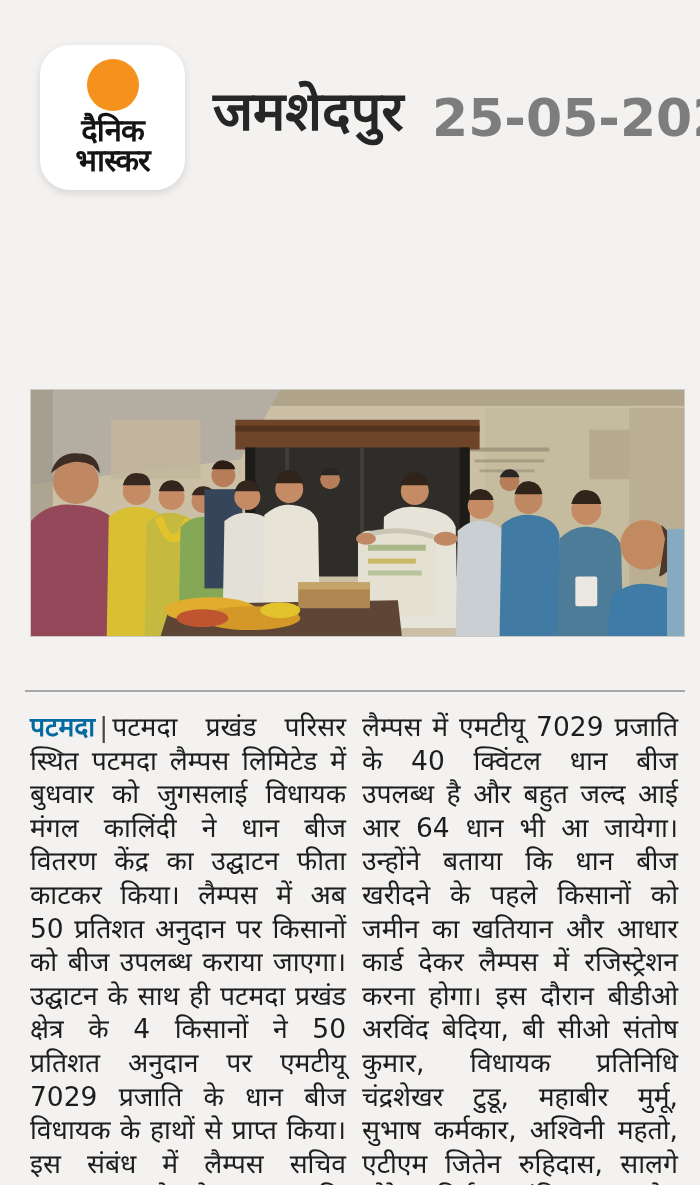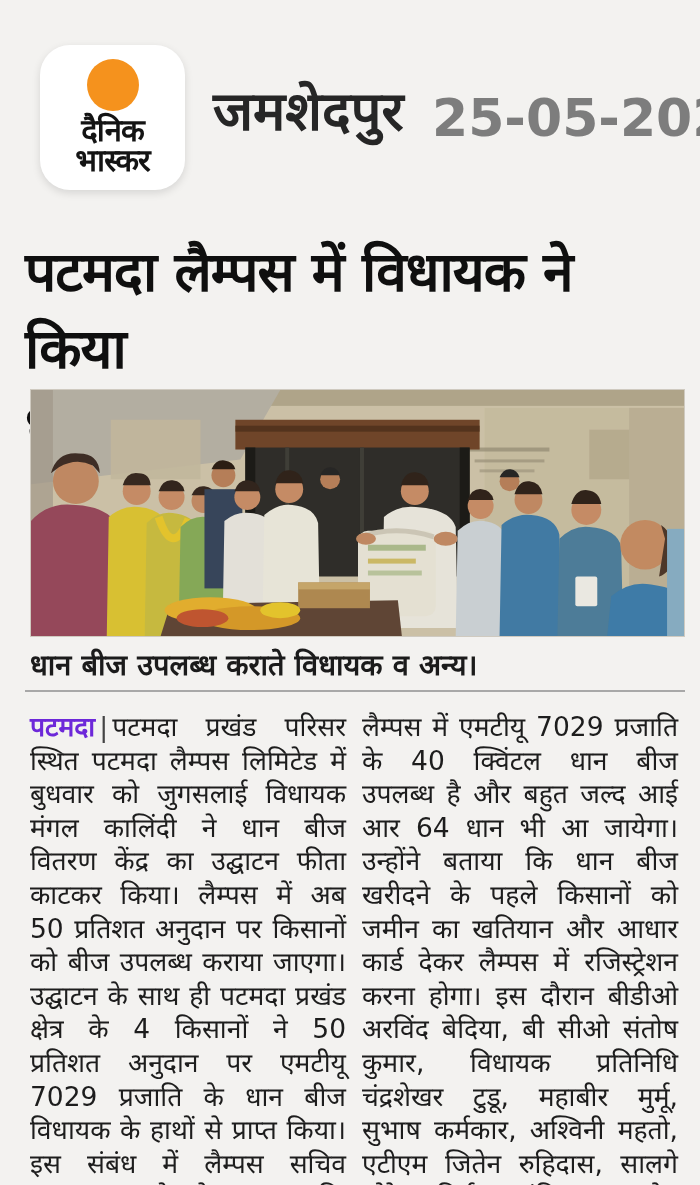--- a/index.html
+++ b/index.html
@@ -110,39 +110,38 @@
   }
   .col {
     width: 316px;
     font-size: 26.5px;
     line-height: 33.6px;
     color: #1d1d1d;
     text-align: justify;
     text-justify: inter-word;
     word-spacing: 1px;
   }
-  .col .dateline { font-weight: 800; color: #6d28d9; }
+  .col .dateline { font-weight: 800; color: #0369a1; }
   .col .sep { color: #444; padding: 0 4px; }
 </style>
 </head>
 <body>
 
 <div class="page">
 
   <header>
     <div class="logo-box">
       <div class="logo-sun"></div>
       <div class="logo-word">दैनिक</div>
       <div class="logo-word">भास्कर</div>
     </div>
     <div class="masthead-city">जमशेदपुर</div>
     <div class="masthead-date">25-05-2023</div>
   </header>
 
-  <h1 class="headline"><span>पटमदा लैम्पस में विधायक ने किया</span><br><span>धान बीज वितरण केंद्र का उद्घाटन</span></h1>
 
   <figure class="photo">
     <svg viewBox="0 0 655 248" preserveAspectRatio="none">
 
       <rect x="0" y="0" width="655" height="248" fill="#cfc5aa"></rect>
       <rect x="0" y="0" width="655" height="16" fill="#b2a78c"></rect>
       <polygon points="0,0 250,0 210,70 0,95" fill="#b6b1a5"></polygon>
       <rect x="0" y="0" width="22" height="248" fill="#a29a8c" opacity="0.7"></rect>
       <rect x="455" y="18" width="200" height="230" fill="#c9bfa2"></rect>
       <rect x="600" y="18" width="55" height="230" fill="#bdb296"></rect>
@@ -231,21 +230,20 @@
       <rect x="268" y="194" width="72" height="26" fill="#b08a50"></rect>
       <rect x="268" y="194" width="72" height="7" fill="#c9a86a"></rect>
       <ellipse cx="180" cy="222" rx="46" ry="13" fill="#e6b02c"></ellipse>
       <ellipse cx="220" cy="230" rx="50" ry="12" fill="#d99a25"></ellipse>
       <ellipse cx="172" cy="230" rx="26" ry="9" fill="#c2542e"></ellipse>
       <ellipse cx="250" cy="222" rx="20" ry="8" fill="#e8c82a"></ellipse>
 
       <rect x="0" y="0" width="655" height="248" fill="#8a7f64" opacity="0.05"></rect>
     </svg>
   </figure>
-  <figcaption class="photo-caption">धान बीज उपलब्ध कराते विधायक व अन्य।</figcaption>
 
   <div class="divider"></div>
 
   <div class="columns">
     <p class="col"><span class="dateline">पटमदा</span><span class="sep">|</span><span>पटमदा प्रखंड परिसर स्थित पटमदा लैम्पस लिमिटेड में बुधवार को जुगसलाई विधायक मंगल कालिंदी ने धान बीज वितरण केंद्र का उद्घाटन फीता काटकर किया। लैम्पस में अब 50 प्रतिशत अनुदान पर किसानों को बीज उपलब्ध कराया जाएगा। उद्घाटन के साथ ही पटमदा प्रखंड क्षेत्र के 4 किसानों ने 50 प्रतिशत अनुदान पर एमटीयू 7029 प्रजाति के धान बीज विधायक के हाथों से प्राप्त किया। इस संबंध में लैम्पस सचिव रामपद महतो ने बताया कि फिलहाल</span></p>
     <p class="col">लैम्पस में एमटीयू 7029 प्रजाति के 40 क्विंटल धान बीज उपलब्ध है और बहुत जल्द आई आर 64 धान भी आ जायेगा। उन्होंने बताया कि धान बीज खरीदने के पहले किसानों को जमीन का खतियान और आधार कार्ड देकर लैम्पस में रजिस्ट्रेशन करना होगा। इस दौरान बीडीओ अरविंद बेदिया, बी सीओ संतोष कुमार, विधायक प्रतिनिधि चंद्रशेखर टुडू, महाबीर मुर्मू, सुभाष कर्मकार, अश्विनी महतो, एटीएम जितेन रुहिदास, सालगे सोरेन, निर्मल क्रांति दास समेत अन्य कई लोग मौजूद थे।</p>
   </div>
 
 </div>
 

